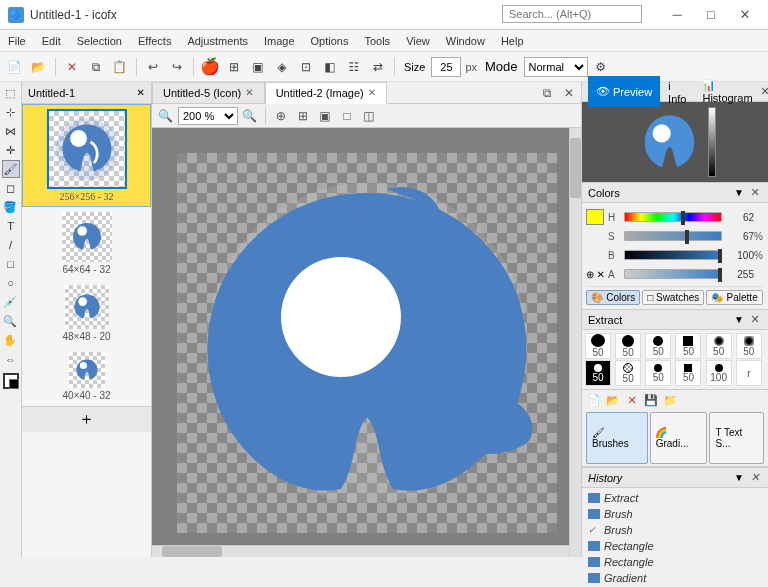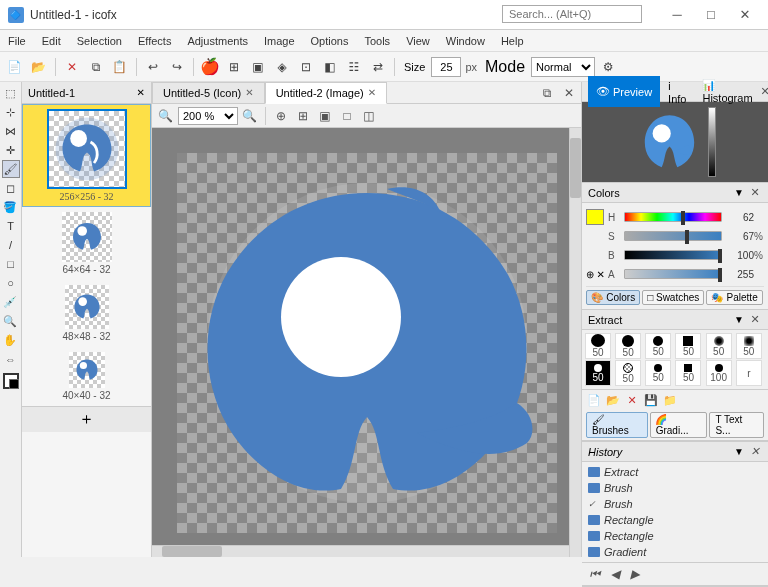--- a/index.html
+++ b/index.html
@@ -17,21 +17,21 @@
     .menu-bar { background: #f5f5f5; height: 22px; display: flex; align-items: center; border-bottom: 1px solid #ddd; }
     .menu-item { padding: 2px 8px; cursor: pointer; font-size: 11px; color: #333; height: 100%; display: flex; align-items: center; }
 
     
     .toolbar { background: #f5f5f5; height: 30px; display: flex; align-items: center; padding: 2px 4px; gap: 2px; border-bottom: 1px solid #ddd; }
     .tb-btn { width: 22px; height: 22px; display: flex; align-items: center; justify-content: center; cursor: pointer; border: 1px solid transparent; border-radius: 2px; font-size: 12px; color: #444; }
     .tb-separator { width: 1px; height: 18px; background: #ccc; margin: 0 3px; }
     .tb-size-label { font-size: 11px; margin: 0 4px; }
     .tb-size-input { width: 30px; height: 20px; border: 1px solid #aaa; font-size: 11px; text-align: center; background: white; }
     .tb-px { font-size: 11px; margin: 0 2px; color: #555; }
-    .tb-mode-label { font-size: 16px; margin: 4px 4px; }
+    .tb-mode-label { font-size: 13px; margin: 4px 4px; }
     .tb-mode-select { height: 20px; border: 1px solid #aaa; font-size: 11px; background: white; }
 
     
     .main-layout { display: flex; height: calc(587px - 112px); }
 
     
     .tools-panel { width: 22px; background: #f0f0f0; border-right: 1px solid #ccc; display: flex; flex-direction: column; align-items: center; padding: 2px; gap: 1px; }
     .tool-btn { width: 18px; height: 18px; display: flex; align-items: center; justify-content: center; cursor: pointer; border: 1px solid transparent; font-size: 11px; color: #333; }
     .tool-btn.active { background: #ddd; border-color: #888; }
 
@@ -80,21 +80,21 @@
     .colors-palette-btn.active { background: #d0e0f0; border-color: #7a9fbf; }
 
     
     .brushes-grid { display: grid; grid-template-columns: repeat(6, 1fr); gap: 1px; padding: 3px; }
     .brush-item { width: 26px; height: 26px; display: flex; flex-direction: column; align-items: center; justify-content: center; border: 1px solid #ddd; background: white; cursor: pointer; }
     .brush-circle { border-radius: 50%; background: black; }
     .brush-size { font-size: 10px; color: #555; }
     .brush-toolbar { display: flex; align-items: center; padding: 2px 3px; gap: 1px; border-top: 1px solid #ccc; }
     .brush-tb-btn { width: 18px; height: 16px; display: flex; align-items: center; justify-content: center; font-size: 11px; cursor: pointer; color: #555; border: 1px solid transparent; }
     .brush-section-tabs { display: flex; align-items: center; padding: 2px 4px; border-bottom: 1px solid #ccc; gap: 2px; }
-    .brush-sec-tab { font-size: 10px; padding: 1px 5px; border: 1px solid #aaa; cursor: pointer; background: #f5f5f5; border-radius: 2px; }
+    .brush-sec-tab { font-size: 10px; padding: 14px 5px; border: 1px solid #aaa; cursor: pointer; background: #f5f5f5; border-radius: 2px; }
     .brush-sec-tab.active { background: #d8e8f8; border-color: #7aa8d0; }
 
     
     .history-list { padding: 2px; overflow-y: auto; flex: 1; }
     .history-item { display: flex; align-items: center; gap: 4px; padding: 2px 4px; cursor: pointer; }
     .history-icon { width: 12px; height: 10px; background: #4a7fc1; border-radius: 1px; flex-shrink: 0; }
     .history-label { font-size: 11px; color: #333; }
     .history-nav { display: flex; align-items: center; gap: 2px; padding: 3px 4px; border-top: 1px solid #ccc; }
     .history-nav-btn { width: 18px; height: 16px; display: flex; align-items: center; justify-content: center; font-size: 12px; cursor: pointer; color: #555; }
 
@@ -230,21 +230,21 @@
         <span class="icon-label">64×64 - 32</span>
       </div>
 
       <div class="icon-item">
         <div class="icon-thumb-sm" style="width:44px;height:44px;">
           <svg width="36" height="36" viewBox="0 0 100 100">
             <path d="M50 15 C70 15 85 30 85 50 C85 65 75 78 60 82 C55 70 58 60 50 55 C42 60 45 70 40 82 C25 78 15 65 15 50 C15 30 30 15 50 15Z" fill="#4a7fc1"></path>
             <circle cx="38" cy="35" r="12" fill="white"></circle>
           </svg>
         </div>
-        <span class="icon-label">48×48 - 32</span>
+        <span class="icon-label">48×48 - 20</span>
       </div>
 
       <div class="icon-item">
         <div class="icon-thumb-sm" style="width:36px;height:36px;">
           <svg width="30" height="30" viewBox="0 0 100 100">
             <path d="M50 15 C70 15 85 30 85 50 C85 65 75 78 60 82 C55 70 58 60 50 55 C42 60 45 70 40 82 C25 78 15 65 15 50 C15 30 30 15 50 15Z" fill="#4a7fc1"></path>
             <circle cx="38" cy="35" r="12" fill="white"></circle>
           </svg>
         </div>
         <span class="icon-label">40×40 - 32</span>

